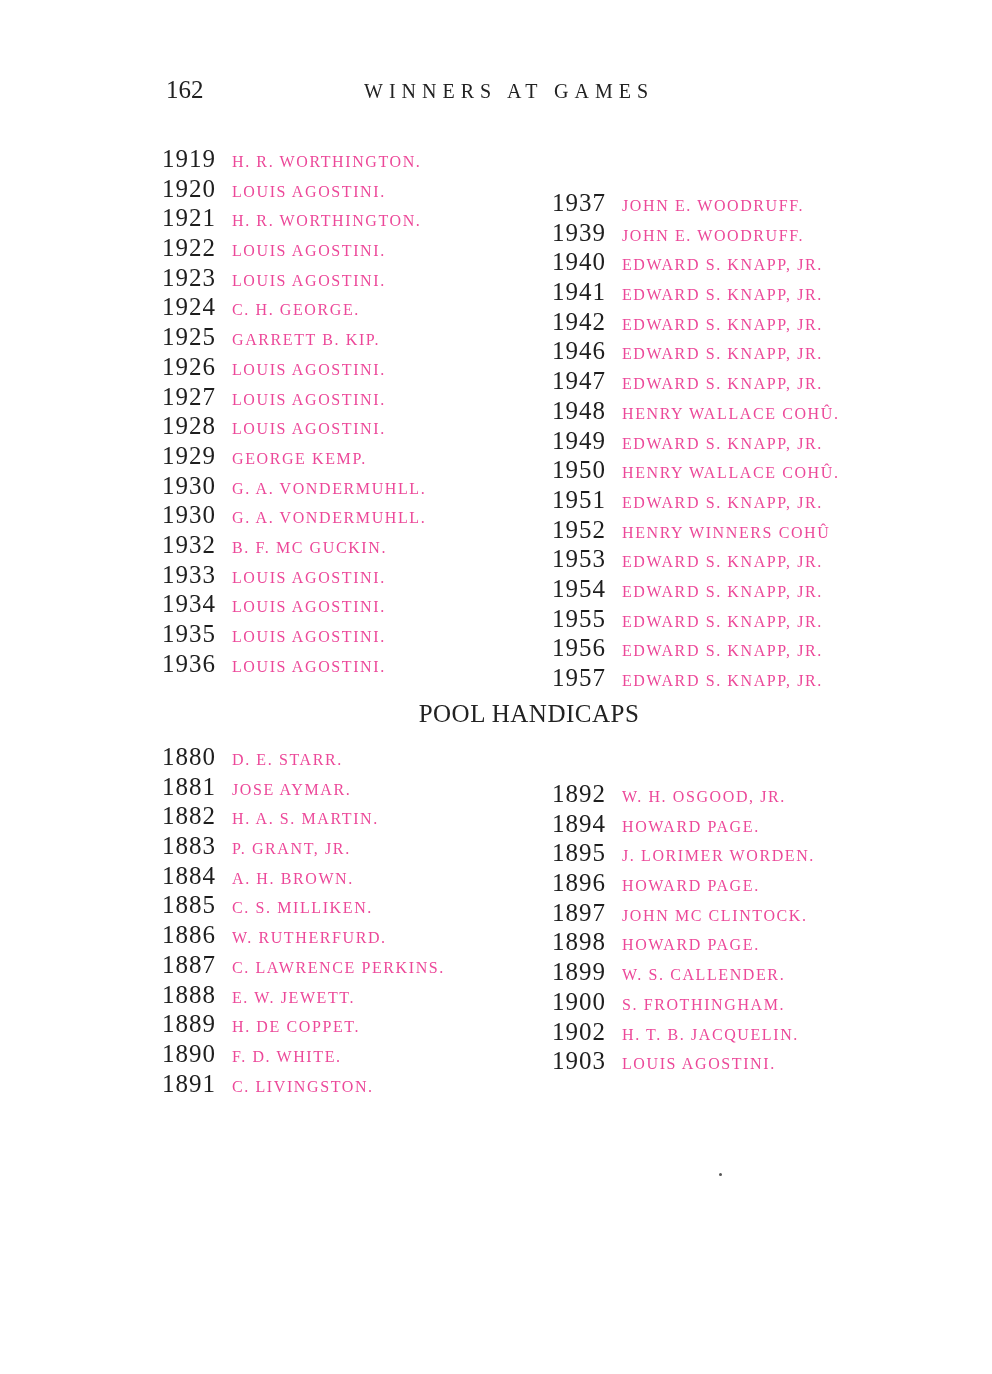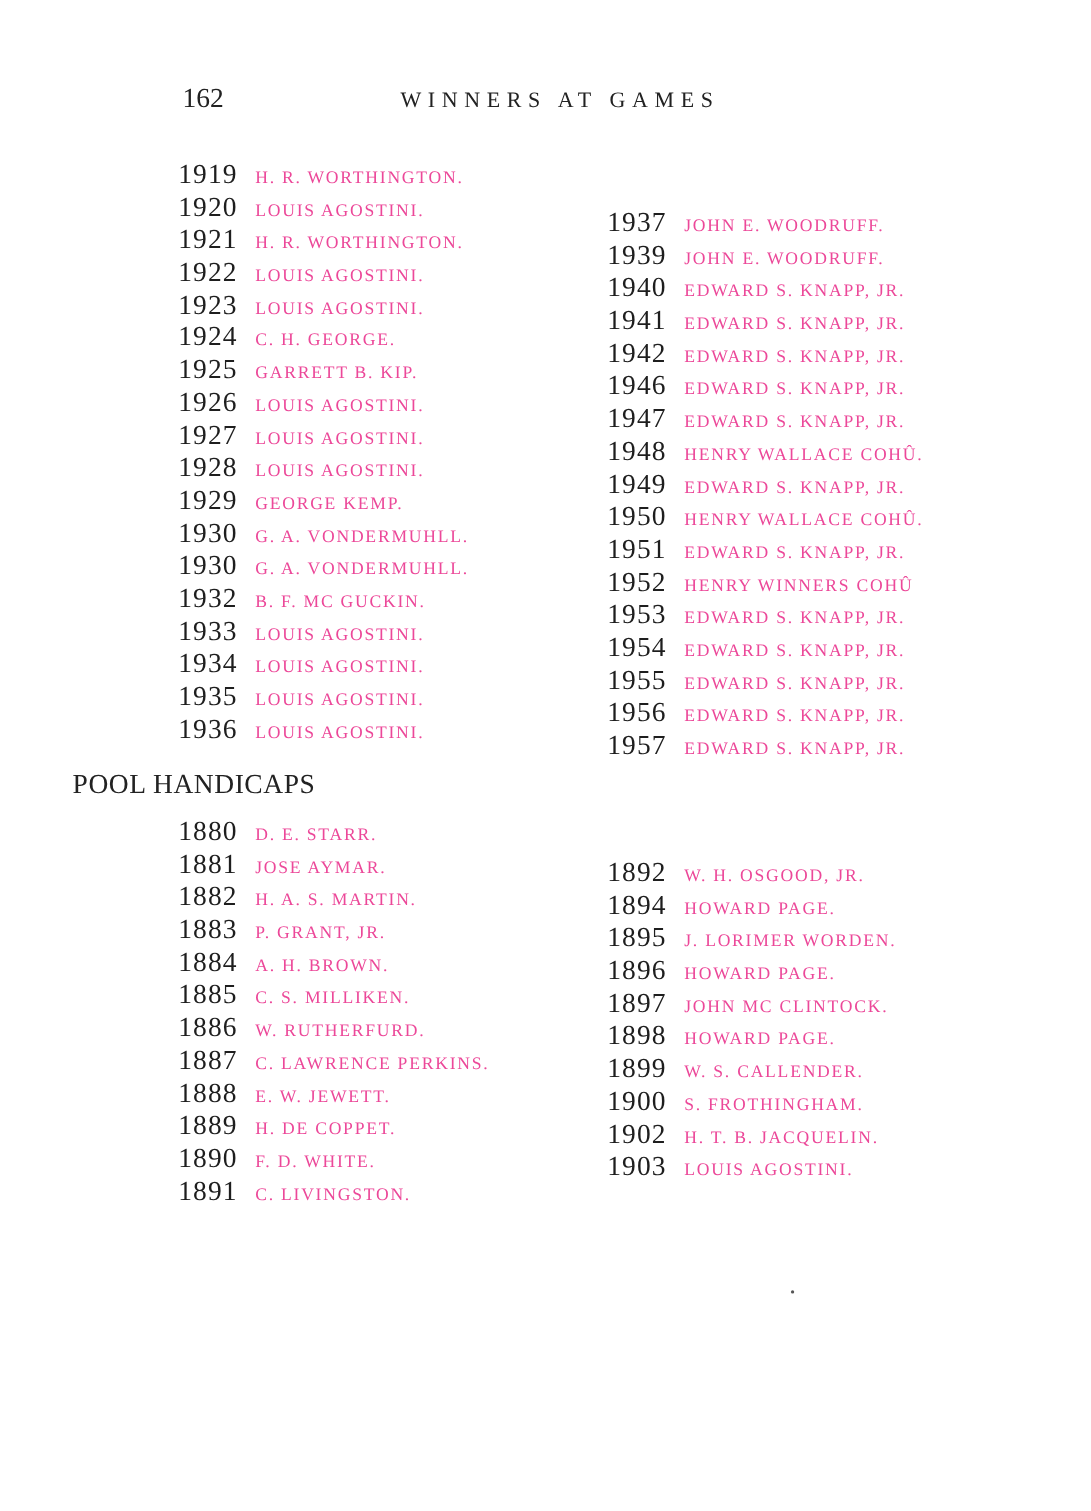--- a/index.html
+++ b/index.html
@@ -28,21 +28,21 @@
       font-family: "Liberation Serif", serif; font-size: 25px;
       width: 70px; letter-spacing: 1px; color: #1e1e1e;
     }
     .nm {
       font-family: "Liberation Serif", serif; font-size: 16px;
       letter-spacing: 1.6px; color: #ec4899;
     }
     #col-a1 { left: 162px; top: 145px; }
     #col-a2 { left: 552px; top: 145px; margin-top: 44px; }
     .section-title {
-      position: absolute; left: 0; width: 100%; text-align: left; top: 700px;
+      position: absolute; left: 0; width: 100%; text-align: center; top: 700px;
       font-family: "Liberation Serif", serif; font-size: 25px; color: #222;
       padding-left: 66px; box-sizing: border-box; letter-spacing: 0.5px;
     }
     #col-b1 { left: 162px; top: 743px; }
     #col-b2 { left: 552px; top: 780px; }
     .speck {
       position: absolute; left: 719px; top: 1173px; width: 3px; height: 3px;
       background: #555; border-radius: 50%;
     }
   </style>

